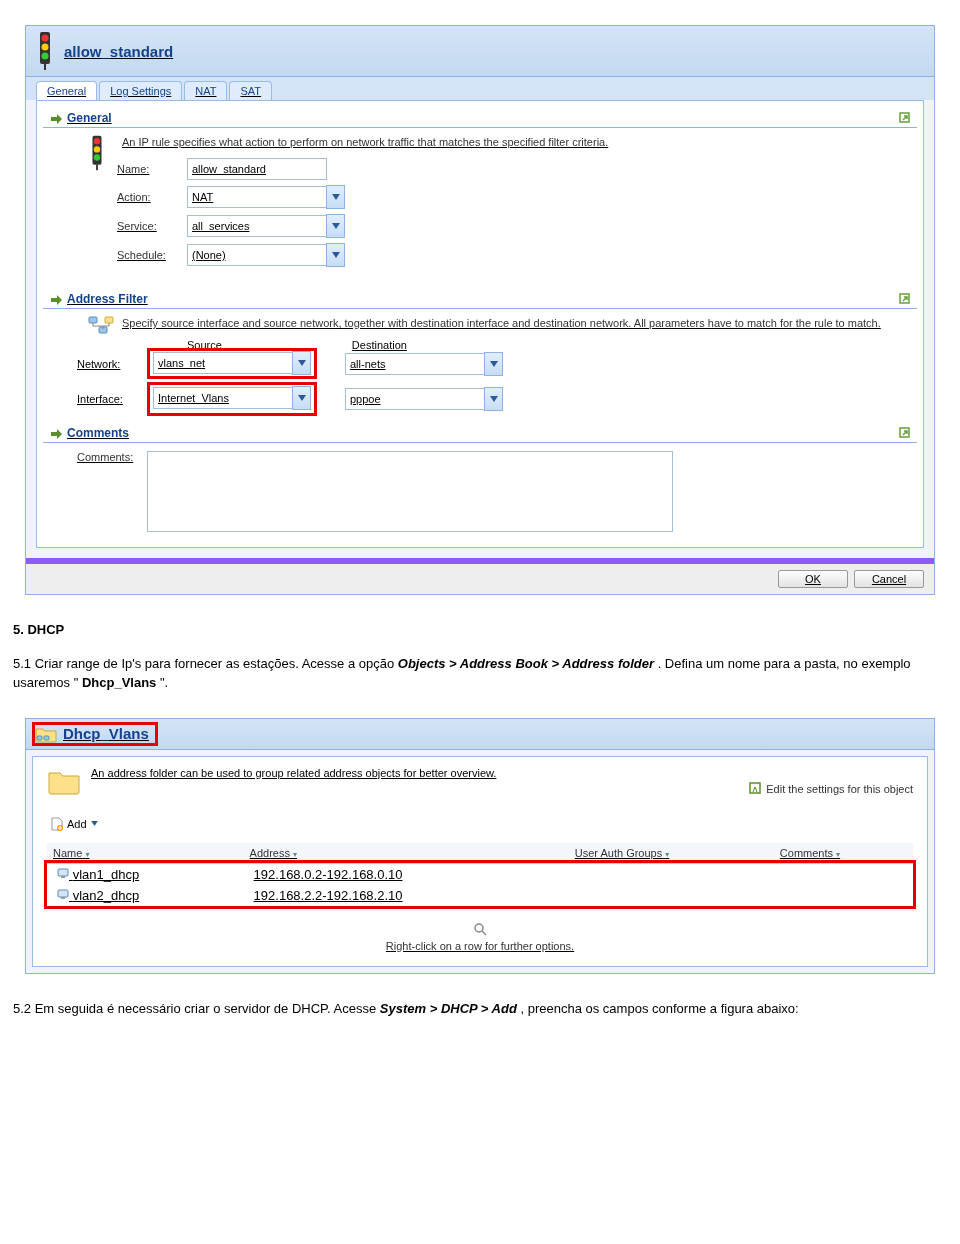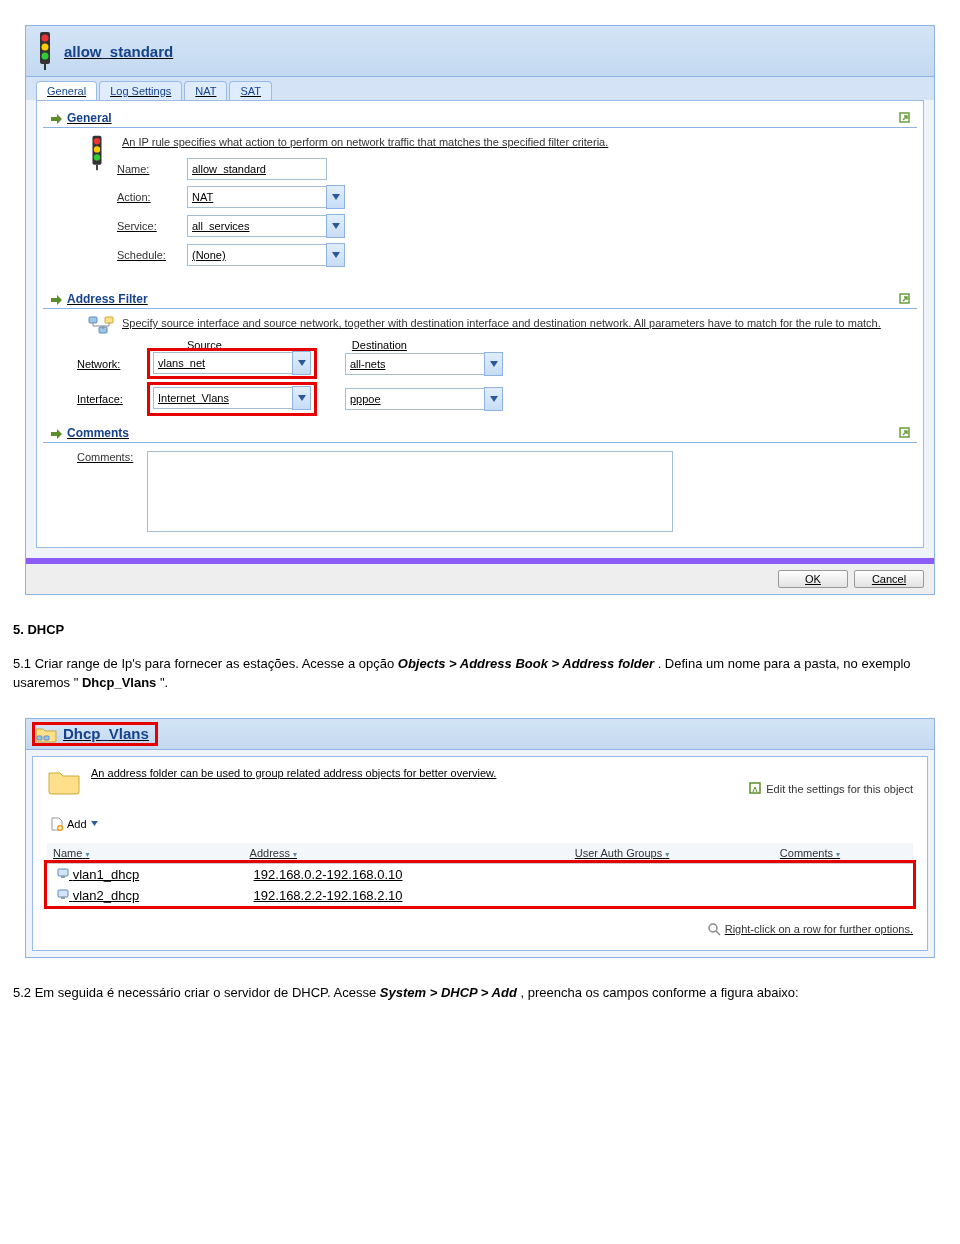--- a/index.html
+++ b/index.html
@@ -255,20 +255,21 @@
     outline: 3px solid #e60000;
   }
   .rightclick {
     display: flex;
     justify-content: flex-end;
     align-items: center;
     gap: 4px;
     margin-top: 16px;
     font-size: 11px;
     color: #333;
+    flex-direction: column;
   }
   .mini-pop {
     width: 12px; height: 12px;
   }
   .folder-icon { width: 34px; height: 28px; }
   .folder-icon-sm { width: 22px; height: 18px; }
   .traffic { width: 22px; height: 42px; }
   .net-icon { width: 28px; height: 24px; }
   .edit-icn { width: 14px; height: 14px; fill: #5b8e2b; }
   .page-icn { width: 12px; height: 14px; }

